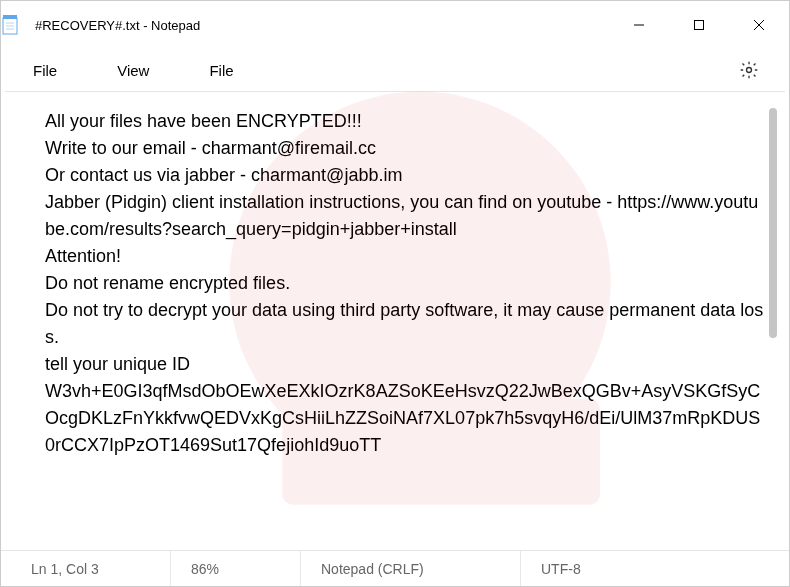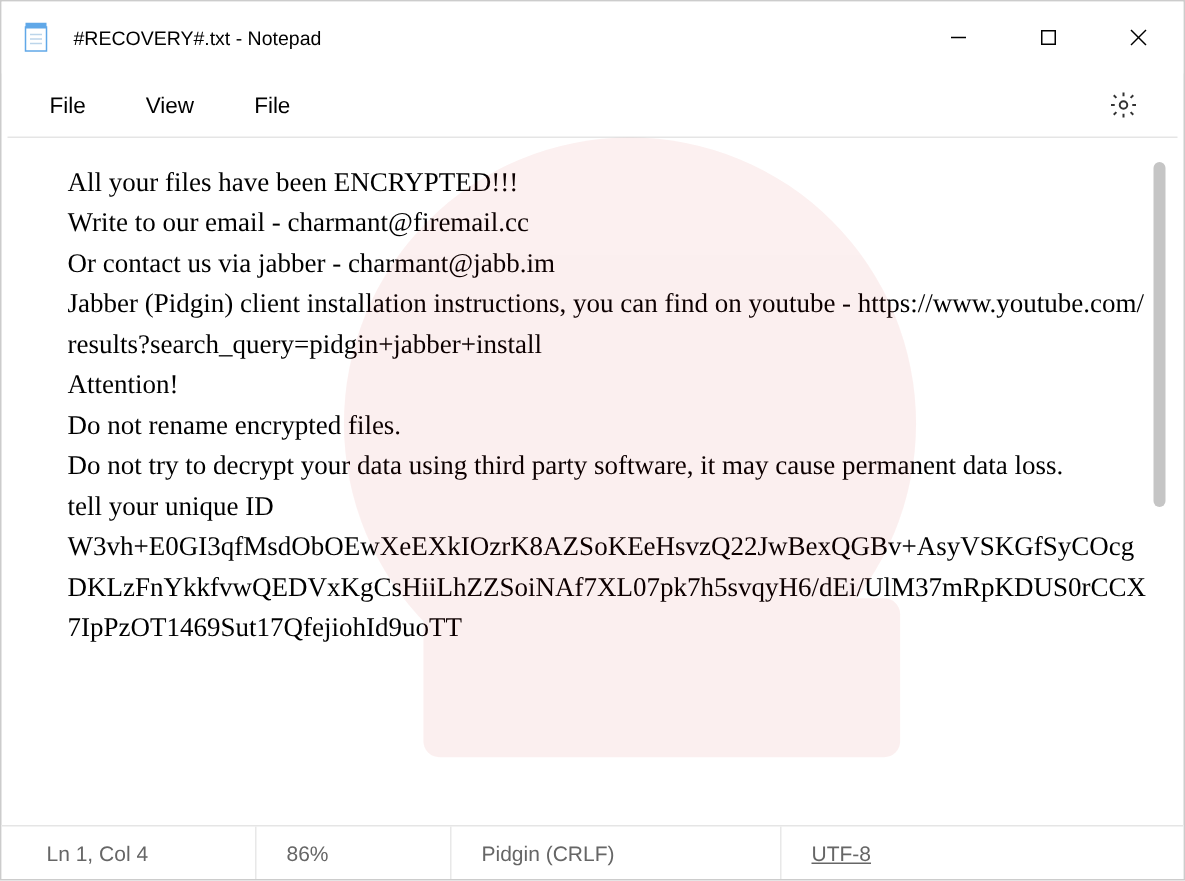--- a/index.html
+++ b/index.html
@@ -10,21 +10,20 @@
   font-family: "Segoe UI", Arial, sans-serif;
   overflow: hidden;
   border: 1px solid #ccc;
   position: relative;
 }
 .titlebar {
   height: 48px;
   display: flex;
   align-items: center;
   background: #fff;
-  padding-left: 14px;
 }
 .notepad-icon {
   width: 18px;
   height: 22px;
   display: inline-flex;
   align-items: center;
   justify-content: center;
   margin-right: 16px;
 }
 .title-text {
@@ -42,21 +41,21 @@
   align-items: center;
   justify-content: center;
   cursor: pointer;
 }
 .win-btn svg { stroke: #000; fill: none; }
 .menubar {
   height: 42px;
   display: flex;
   align-items: center;
   padding: 0 22px;
-  gap: 20px;
+  gap: 40px;
 }
 .menu-item {
   font-size: 15px;
   color: #000;
   cursor: pointer;
   padding: 6px 10px;
 }
 .settings-btn {
   margin-left: auto;
   width: 36px;
@@ -71,21 +70,21 @@
   border-top: 1px solid #e5e5e5;
   margin: 0 4px;
 }
 .textarea-wrap {
   display: flex;
   height: 448px;
   padding: 16px 8px 0 44px;
 }
 .content {
   flex: 1;
-  font-family: Liberation Serif, serif;
+  font-family: Liberation Sans, sans-serif;
   font-size: 18px;
   line-height: 1.5;
   color: #000;
   white-space: pre-wrap;
   word-break: break-all;
   overflow: hidden;
 }
 .scrollbar {
   width: 14px;
   height: 100%;
@@ -115,21 +114,21 @@
   background: #fff;
 }
 .status-seg {
   padding: 0 20px;
   height: 100%;
   display: flex;
   align-items: center;
   border-right: 1px solid #e8e8e8;
 }
 .status-seg:first-child { padding-left: 30px; border-left: none; }
-.st-pos{ width:170px;} .st-zoom{width:130px;} .st-le{width:220px;} .st-enc{flex:1;border-right:none;text-decoration:underline;}
+.st-pos{ width:170px;} .st-zoom{width:130px;} .st-le{width:220px;} .st-enc{flex:1;border-right:none;}
 
 
 .watermark {
   position: absolute;
   top: 80px;
   left: 90px;
   right: 40px;
   bottom: 60px;
   opacity: 0.06;
   pointer-events: none;
@@ -199,17 +198,17 @@
 Do not rename encrypted files.
 Do not try to decrypt your data using third party software, it may cause permanent data loss.
 tell your unique ID
 W3vh+E0GI3qfMsdObOEwXeEXkIOzrK8AZSoKEeHsvzQ22JwBexQGBv+AsyVSKGfSyCOcgDKLzFnYkkfvwQEDVxKgCsHiiLhZZSoiNAf7XL07pk7h5svqyH6/dEi/UlM37mRpKDUS0rCCX7IpPzOT1469Sut17QfejiohId9uoTT</div>
   <div class="scrollbar">
     <div class="scrollbar-thumb"></div>
   </div>
 </div>
 
 <div class="statusbar">
-  <div class="status-seg st-pos">Ln 1, Col 4</div>
+  <div class="status-seg st-pos">Ln 1, Col 3</div>
   <div class="status-seg st-zoom">86%</div>
-  <div class="status-seg st-le">Pidgin (CRLF)</div>
+  <div class="status-seg st-le">Notepad (CRLF)</div>
   <div class="status-seg st-enc">UTF-8</div>
 </div>
 
 </body></html>

